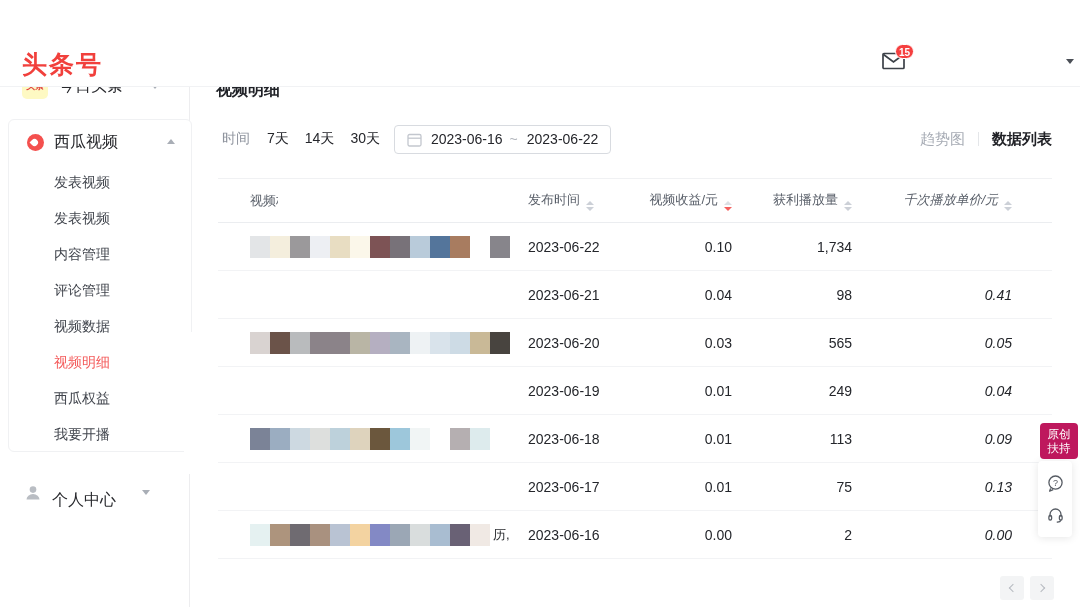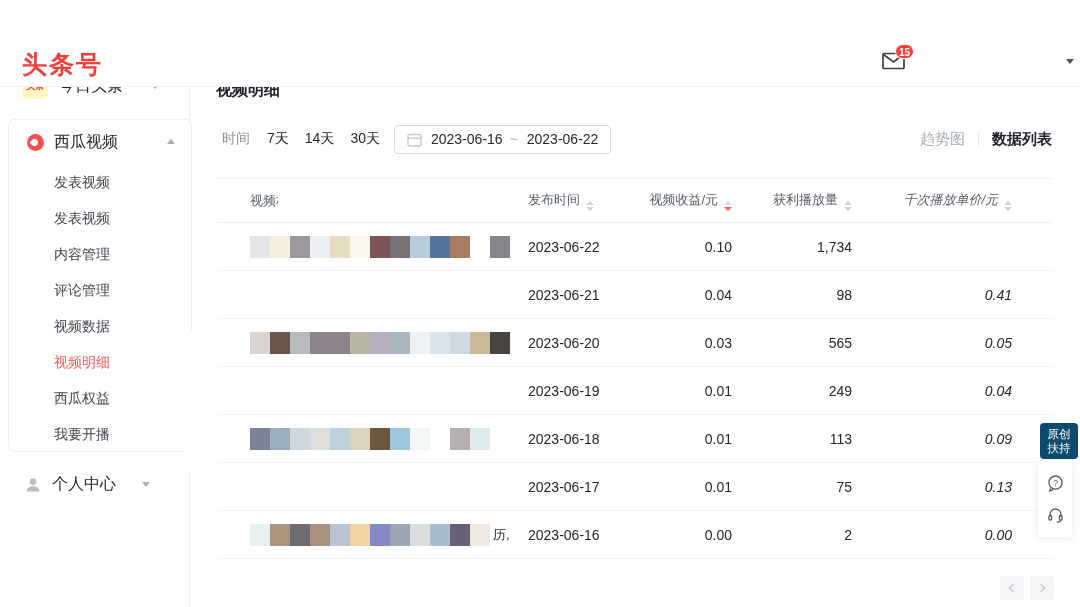--- a/index.html
+++ b/index.html
@@ -28,21 +28,21 @@
   .xigua-card { position:absolute; left:8px; top:70px; width:184px; height:333px; border:1px solid #f0f1f3; border-radius:6px; background:#fff; }
   .xigua-head { position:relative; height:44px; display:flex; align-items:center; padding-left:18px; cursor:pointer; }
   .xg-icon { width:17px; height:17px; border-radius:50%; background:#f4504e; position:relative; flex:0 0 auto; }
   .xg-icon::after { content:""; position:absolute; left:4px; top:5px; width:7px; height:7px; background:#fff; border-radius:50% 50% 50% 0; transform:rotate(45deg); }
   .xg-label { margin-left:10px; font-size:16px; color:#26272b; font-weight:500; }
   .caret-xg { position:absolute; right:16px; top:19px; }
   .xg-menu { list-style:none; }
   .xg-menu li { height:36px; line-height:36px; padding-left:45px; font-size:14px; color:#42464e; cursor:pointer; }
   .xg-menu li.active { color:#f45a5a; }
   .personal { position:absolute; left:24px; top:425px; display:flex; align-items:center; cursor:pointer; }
-  .personal .p-label { margin-left:10px; font-size:16px; color:#27282c; }
+  .personal .p-label { margin-left:10px; font-size:16px; color:#27282c;margin-top:16px; }
   .caret-personal { margin-left:26px; }
 
   
   .page-title { position:absolute; left:216px; top:80px; font-size:16px; font-weight:700; color:#1f2126; }
   .filter-row { position:absolute; left:222px; top:124px; height:30px; display:flex; align-items:center; }
   .f-label { font-size:14px; color:#8f949e; margin-right:17px; }
   .f-range { font-size:14px; color:#25262b; font-weight:500; margin-right:16px; cursor:pointer; }
   .f-range:nth-of-type(4) { margin-right:14px; }
   .datebox { width:217px; height:29px; border:1px solid #d8dbe0; border-radius:4px; display:flex; align-items:center; padding-left:12px; cursor:pointer; background:#fff; }
   .datebox .dt { font-size:14px; color:#25262b; margin-left:9px; }
@@ -73,21 +73,21 @@
   .frag { font-size:13px; color:#2b2d31; margin-left:3px; white-space:nowrap; }
 
   
   .pager { position:absolute; left:1000px; top:576px; display:flex; gap:6px; }
   .pg-btn { width:24px; height:24px; background:#f3f4f5; border-radius:3px; display:flex; align-items:center; justify-content:center; cursor:pointer; }
   .chev { width:6px; height:6px; border-left:1.5px solid #b6bac0; border-bottom:1.5px solid #b6bac0; }
   .chev.left { transform:rotate(45deg); margin-left:2px; }
   .chev.right { transform:rotate(-135deg); margin-right:2px; }
 
   
-  .support-btn { position:absolute; right:2px; top:423px; width:38px; height:36px; background:#0c4a6e; border-radius:4px; color:#fff; font-size:11.5px; line-height:14px; text-align:center; padding-top:4px; cursor:pointer; z-index:6; }
+  .support-btn { position:absolute; right:2px; top:423px; width:38px; height:36px; background:#be185d; border-radius:4px; color:#fff; font-size:11.5px; line-height:14px; text-align:center; padding-top:4px; cursor:pointer; z-index:6; }
   .support-btn .txt { display:inline-block; width:26px; word-break:break-all; }
   .help-card { position:absolute; right:8px; top:461px; width:34px; height:76px; background:#fff; border-radius:4px; box-shadow:0 1px 8px rgba(0,0,0,.10); display:flex; flex-direction:column; align-items:center; justify-content:space-evenly; z-index:5; }
   .help-card span { display:flex; cursor:pointer; }
 
   
   .redact { position:absolute; background:#fff; z-index:3; }
   .r-head { left:278px; top:186px; width:196px; height:24px; border-radius:4px; }
   .r-line { left:184px; top:332px; width:12px; height:142px; }
   .r-bottom { left:228px; top:560px; width:248px; height:14px; }
 </style>

